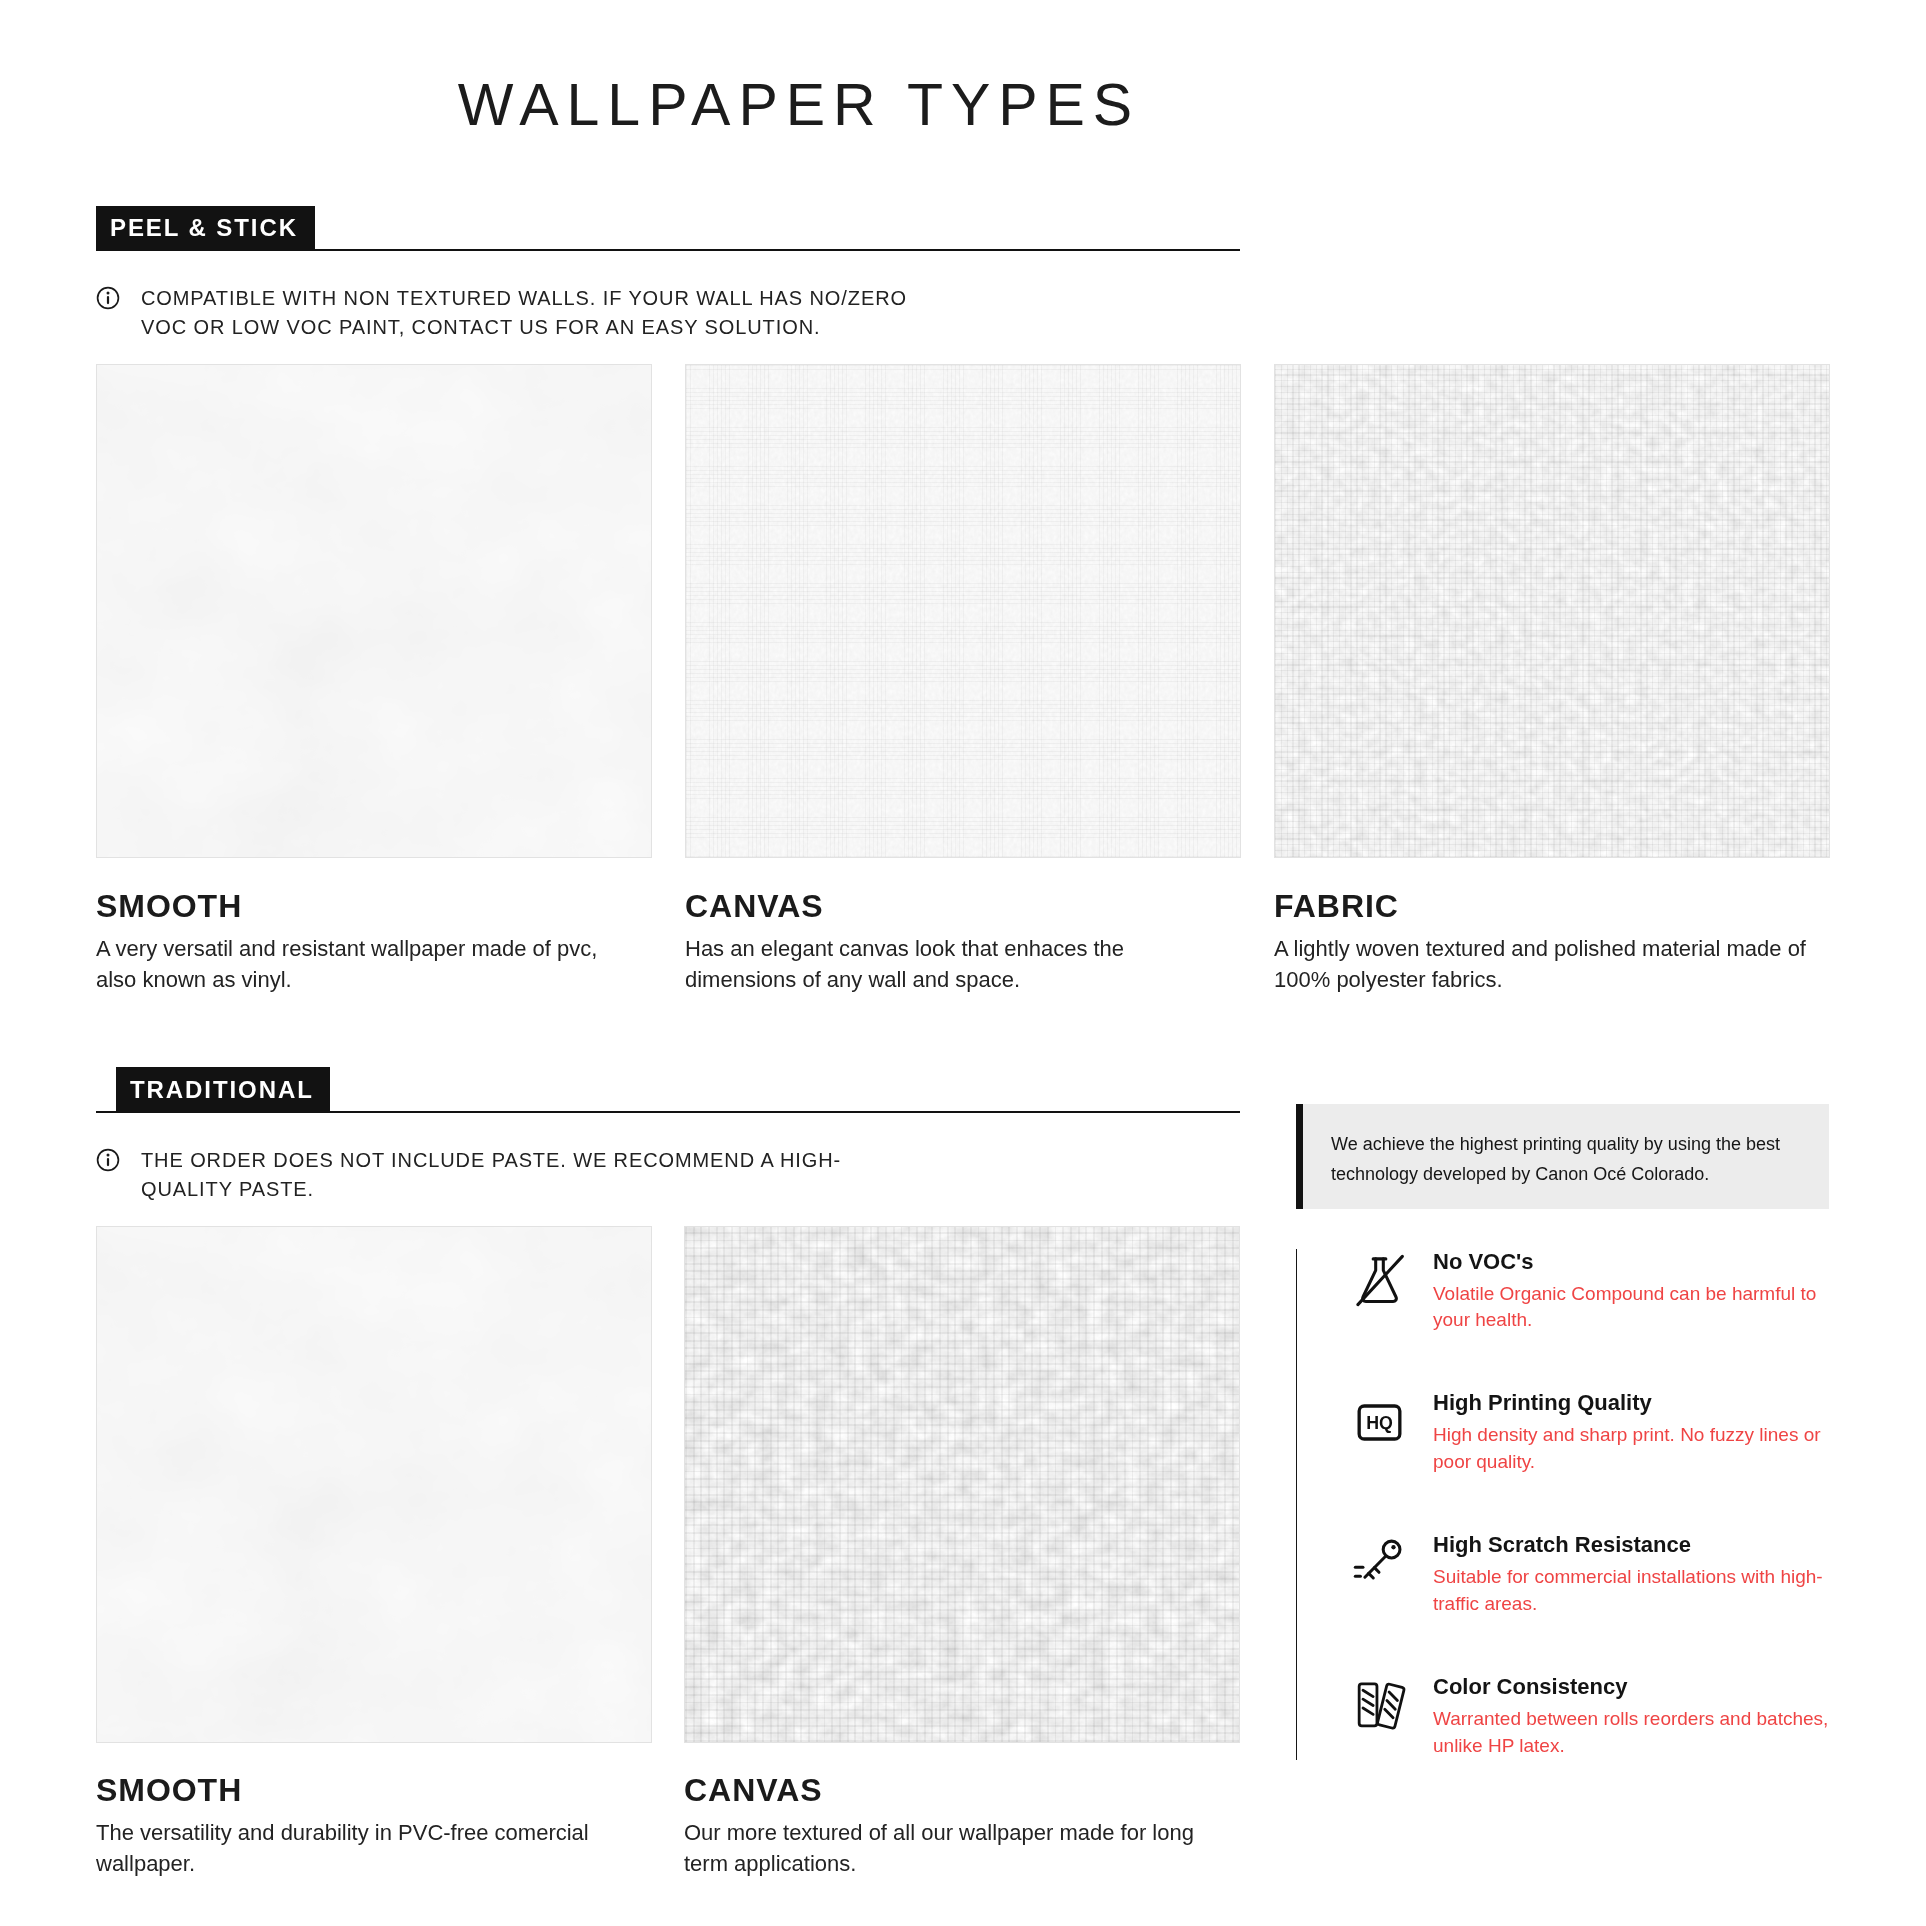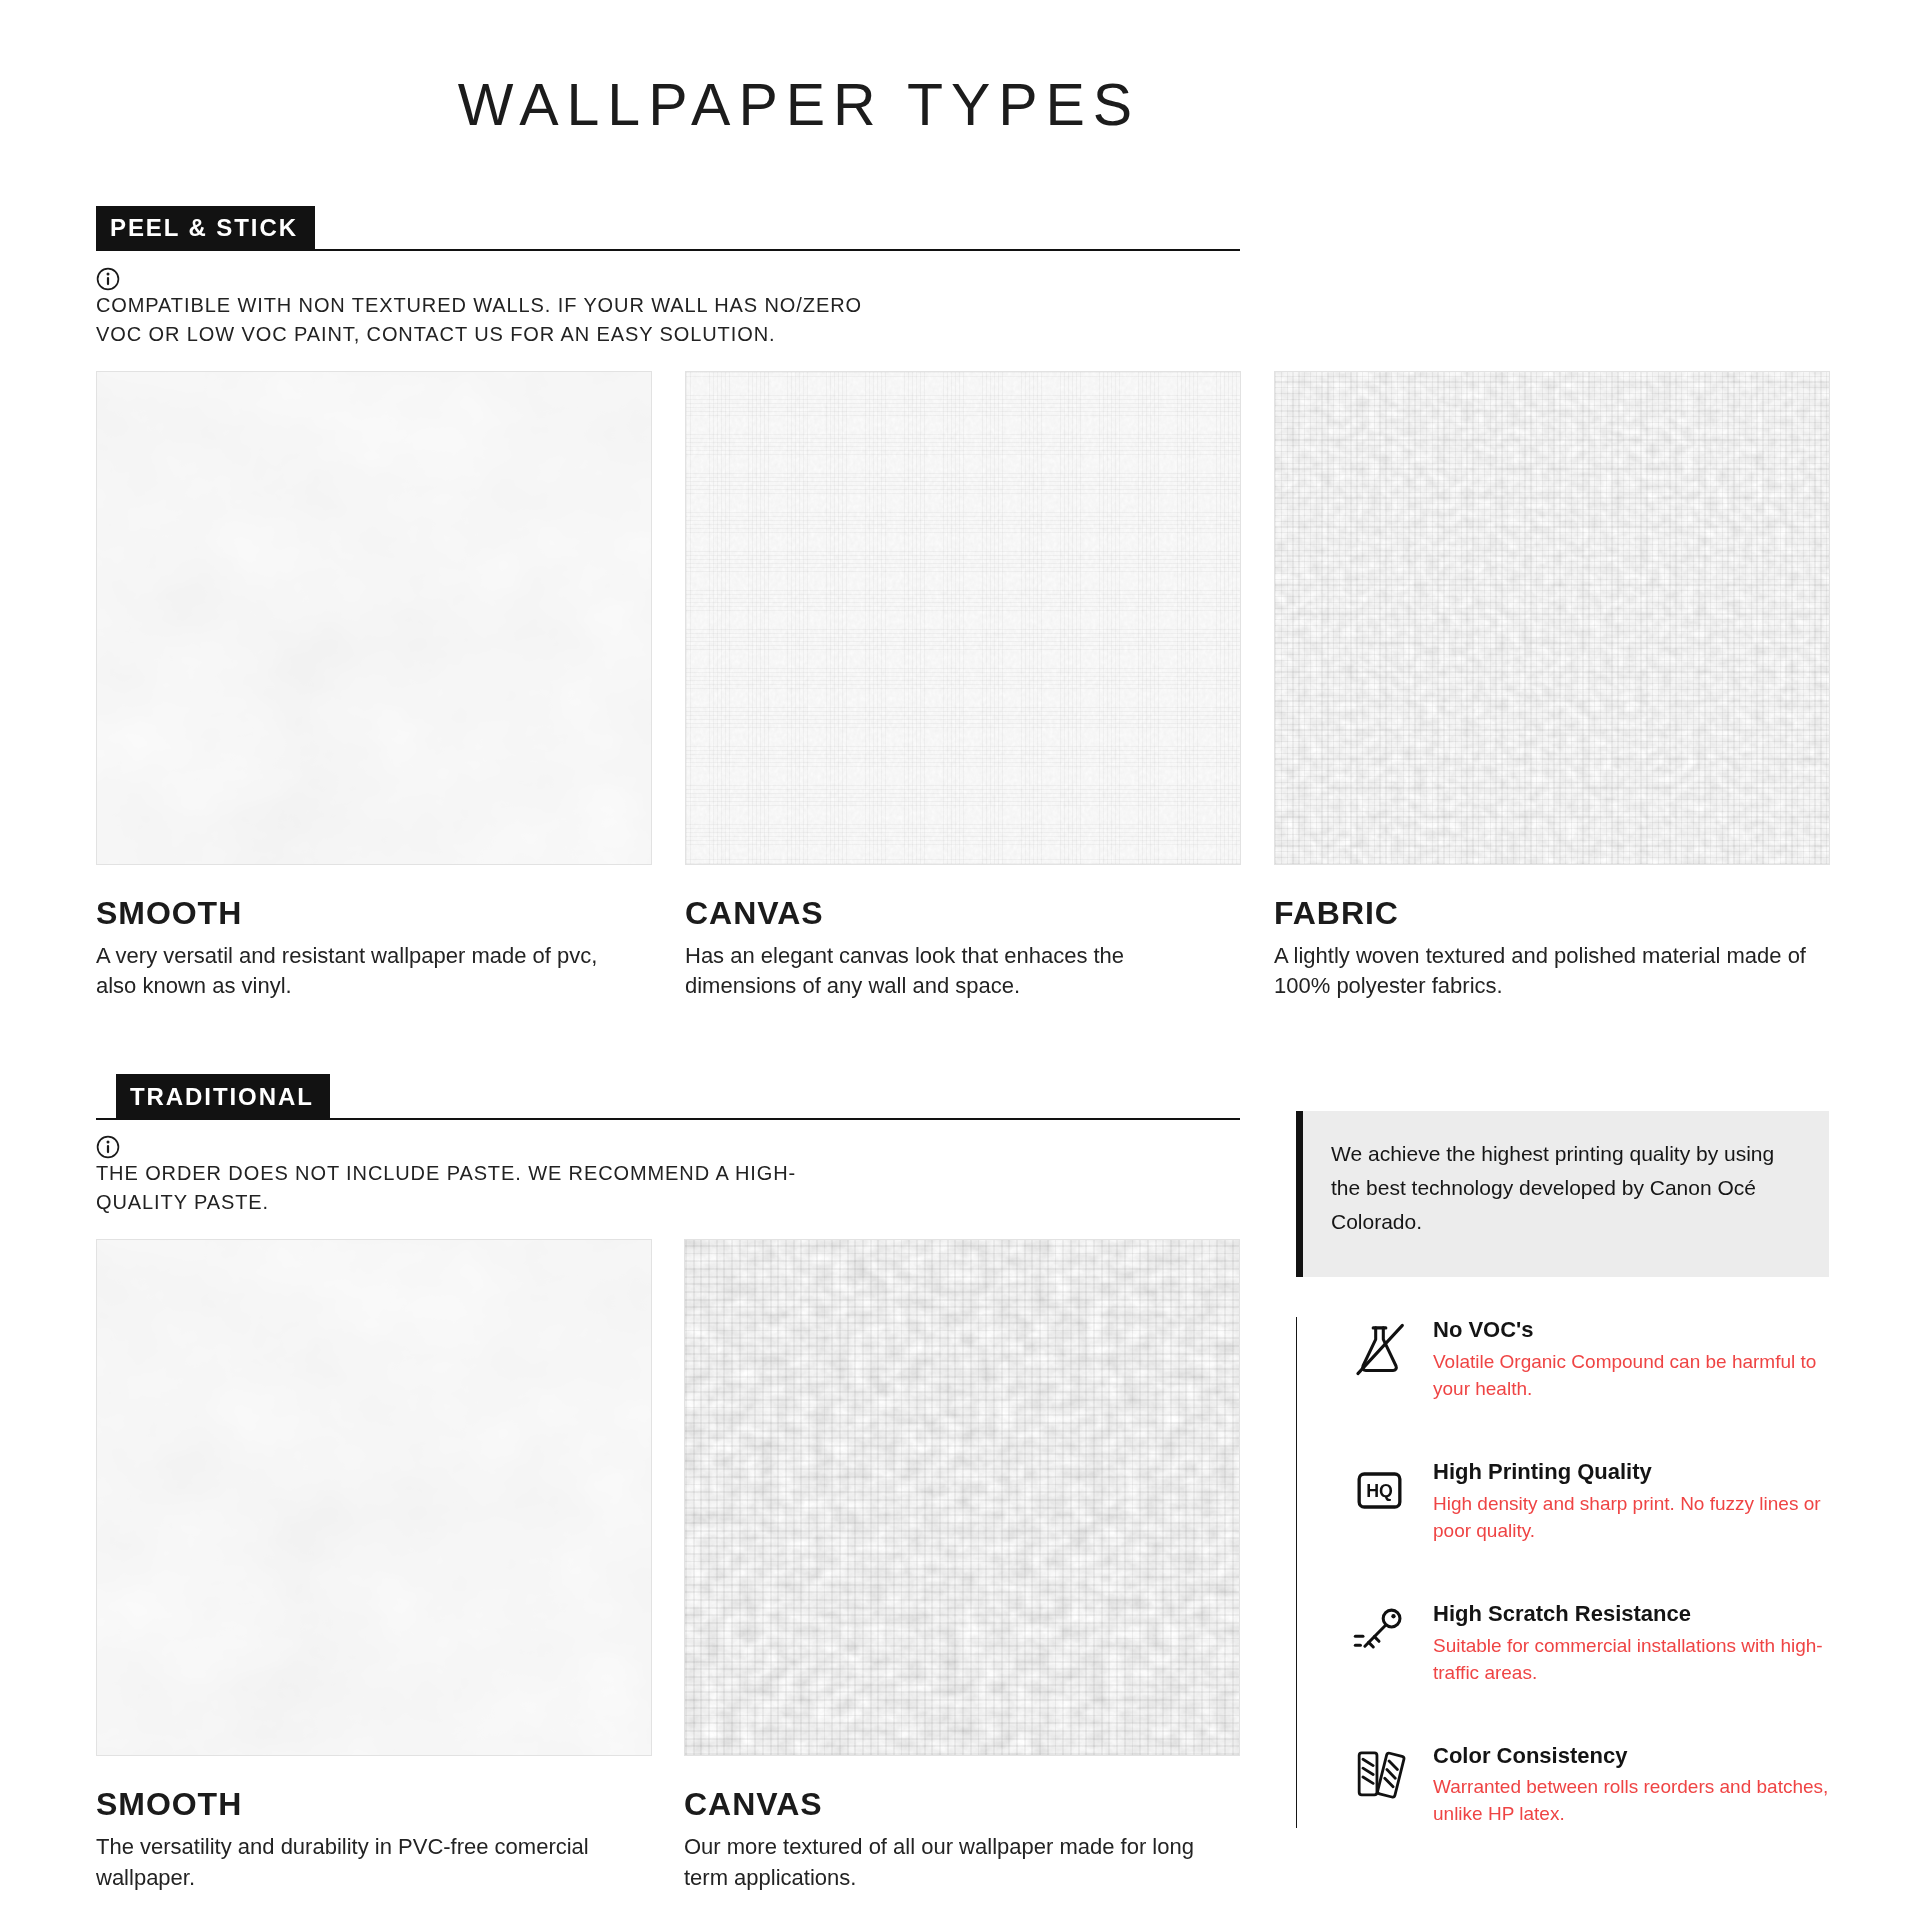--- a/index.html
+++ b/index.html
@@ -39,27 +39,26 @@
     font-size: 24px;
     font-weight: 700;
     letter-spacing: 0.08em;
     line-height: 1;
     padding: 10.3px 16.7px 9px 14px;
     white-space: nowrap;
   }
 
   .note {
     display: flex;
-    gap: 0;
-    margin-top: 14px;
+    gap: 21px;
+    margin-top: 33px;
     font-size: 20px;
     letter-spacing: 0.045em;
     line-height: 1.45;
     color: #222;
-    flex-direction: column;
   }
   .note .info-glyph { width: 24px; height: 24px; flex: none; margin-top: 1.9px; color: #1a1a1a; }
   .note-text { max-width: 790px; }
 
   .swatch-grid {
     display: grid;
     grid-template-columns: repeat(3, 556px);
     column-gap: 33px;
     margin-top: 22px;
   }
@@ -114,22 +113,22 @@
 
   .bottom { display: flex; margin-top: 72px; column-gap: 56px; }
   .bottom-left { width: 1144px; flex: none; }
   .bottom-left .section-header { margin-top: 0; padding-left: 20px; }
   .bottom-right { width: 533px; flex: none; }
 
   .quality-box {
     margin-top: 37px;
     background: #ececec;
     border-left: 7.7px solid #121212;
-    padding: 26px 28px 38px 28px;
-    font-size: 21px;
+    padding: 26px 28px 20px 28px;
+    font-size: 18px;
     line-height: 1.62;
     color: #161616;
   }
 
   .features {
     margin-top: 40px;
     border-left: 1.9px solid #161616;
     padding-left: 52px;
   }
   .feature { display: flex; gap: 23px; margin-bottom: 56px; }

